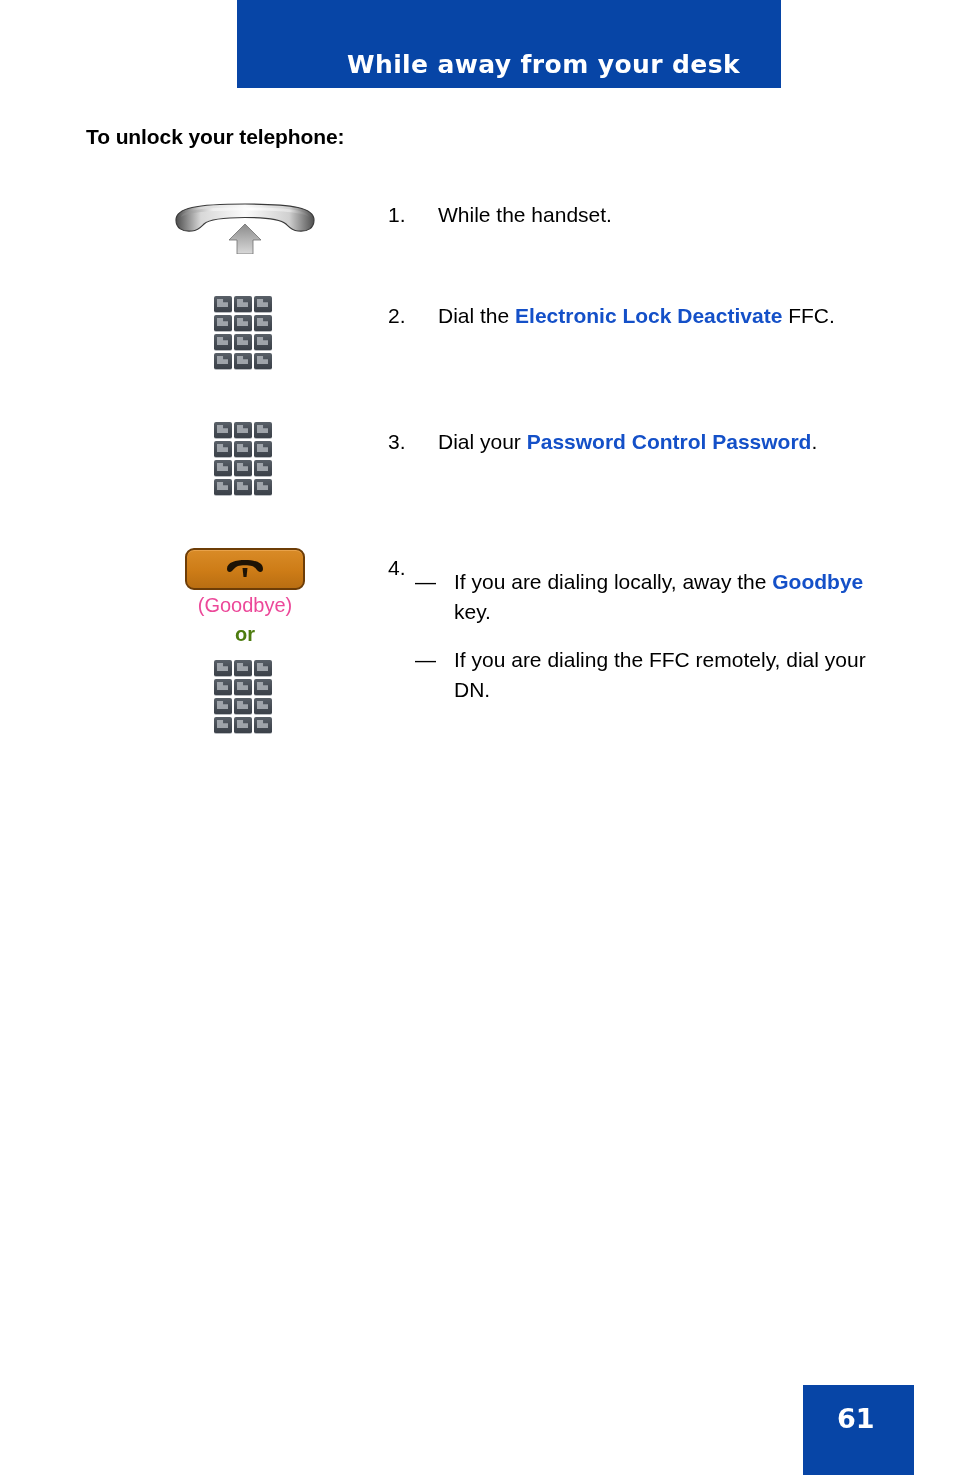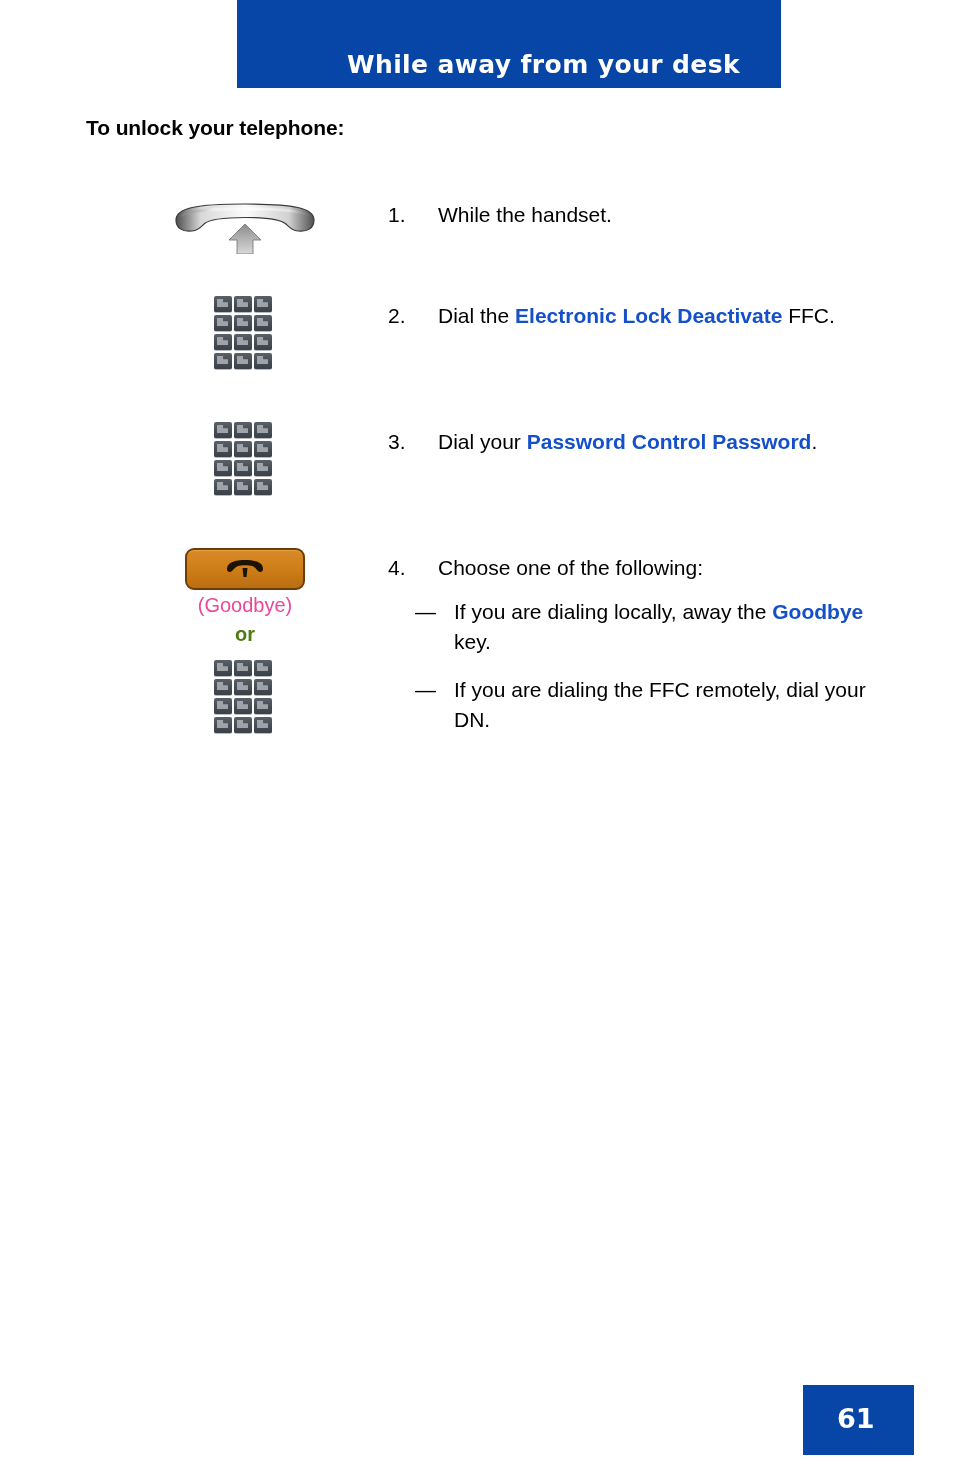--- a/index.html
+++ b/index.html
@@ -33,21 +33,21 @@
     font-weight: bold;
     letter-spacing: 0.4px;
     font-family: "DejaVu Sans", sans-serif;
     white-space: nowrap;
   }
 
   
   #section-heading {
     position: absolute;
     left: 86px;
-    top: 116px;
+    top: 125px;
     font-size: 21px;
     font-weight: bold;
     color: #000000;
     letter-spacing: -0.1px;
   }
 
   
   .step-row {
     position: absolute;
     left: 0;
@@ -161,21 +161,21 @@
     color: #4d7c0f;
     margin-top: 6px;
   }
 
   
   #page-number-block {
     position: absolute;
     left: 803px;
     top: 1385px;
     width: 111px;
-    height: 70px;
+    height: 90px;
     background: #0745a6;
   }
   #page-number {
     position: absolute;
     left: 34px;
     top: 18px;
     color: #ffffff;
     font-size: 27px;
     font-weight: bold;
     font-family: "DejaVu Sans", sans-serif;
@@ -376,21 +376,20 @@
             </span>
           <span class="key">
               <i></i>
             </span>
         </span>
       </span>
     </div>
   </div>
   <div class="text-cell" style="top:5px;">
     <span class="step-num">4.</span>
-    <span class="step-body">Choose one of the following:</span>
 
     <div class="substep">
       <span class="dash">—</span>
       <span><span>If you are dialing locally, away the </span><b class="blue">Goodbye</b><span> key.</span></span>
     </div>
 
     <div class="substep" style="margin-top:18px;">
       <span class="dash">—</span>
       <span>If you are dialing the FFC remotely, dial your DN.</span>
     </div>

